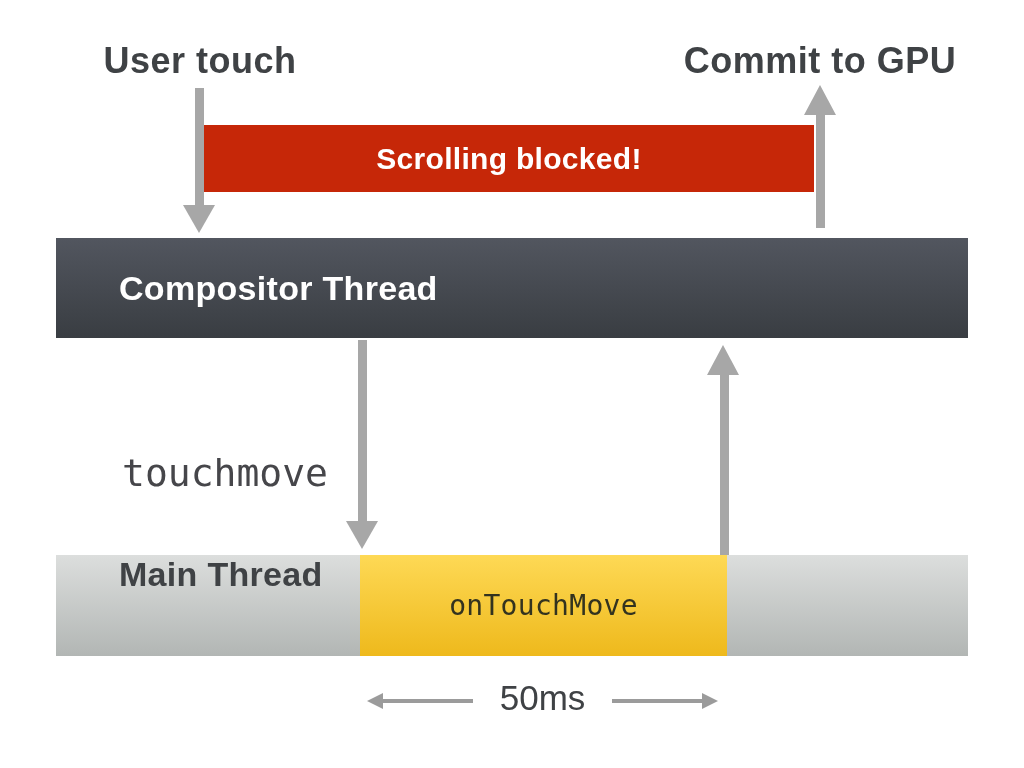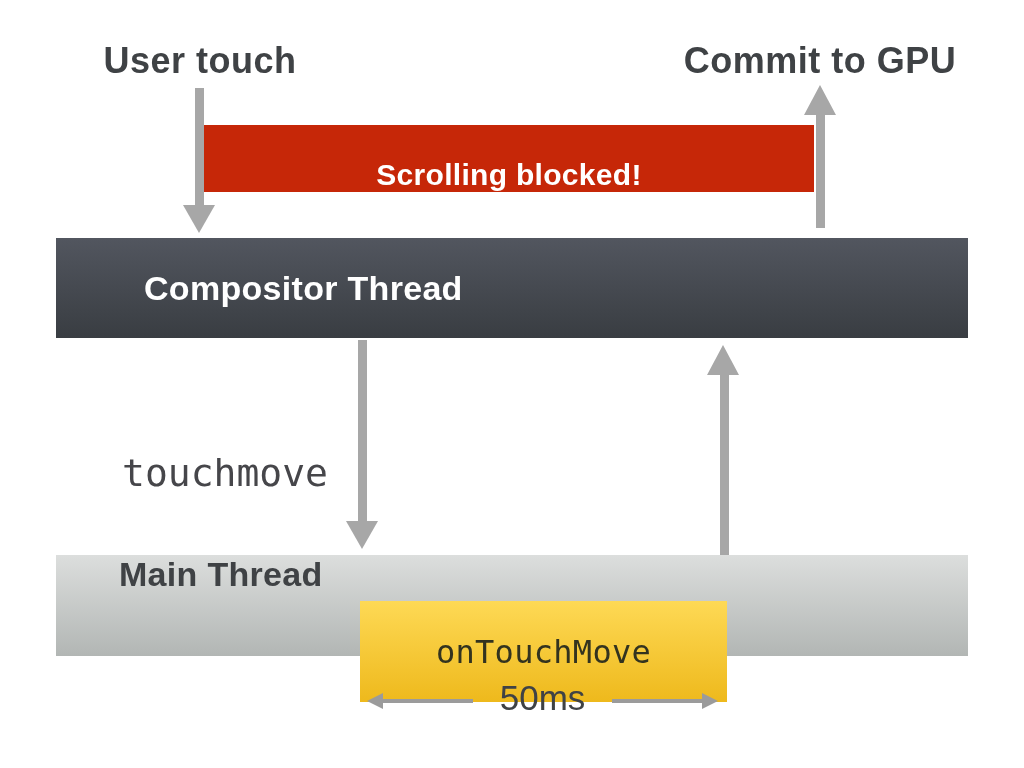--- a/index.html
+++ b/index.html
@@ -32,45 +32,45 @@
     border-right:16px solid var(--arrow-small);
   }
   .head-right{
     position:absolute;width:0;height:0;
     border-top:8px solid transparent;border-bottom:8px solid transparent;
     border-left:16px solid var(--arrow-small);
   }
   .blocked-bar{
     position:absolute;left:204px;top:125px;width:610px;height:67px;
     background:var(--blocked-bar);
-    display:flex;align-items:flex-end;justify-content:center;
+    display:flex;align-items:center;justify-content:center;
     color:var(--text-white);font-size:30px;font-weight:bold;letter-spacing:0.3px;
   }
   .compositor-bar{
     position:absolute;left:56px;top:238px;width:912px;height:100px;
     background:linear-gradient(to bottom,var(--compositor-top),var(--compositor-bottom));
     display:flex;align-items:center;
     color:var(--text-white);font-size:34px;font-weight:bold;
-    padding-left:88px;box-sizing:border-box;letter-spacing:0.3px;
+    padding-left:63px;box-sizing:border-box;letter-spacing:0.3px;
   }
   .main-bar{
     position:absolute;left:56px;top:555px;width:912px;height:101px;
     background:linear-gradient(to bottom,var(--main-top),var(--main-bottom));
     color:var(--text-dark);font-size:34px;font-weight:bold;letter-spacing:0.3px;
   }
   .main-bar-label{
     position:absolute;left:63px;top:0;height:110px;
     display:flex;align-items:flex-start;
   }
   .busy-segment{
     position:absolute;left:304px;top:0;width:367px;height:101px;
     background:linear-gradient(to bottom,var(--busy-top),var(--busy-bottom));
     display:flex;align-items:center;justify-content:center;
     color:var(--busy-text);font-weight:normal;
-    font-family:"DejaVu Sans Mono","Liberation Mono",monospace;font-size:32px;margin-top:46px;
+    font-family:"DejaVu Sans Mono","Liberation Mono",monospace;font-size:28px;
   }
   .event-label{
     position:absolute;left:95px;top:424px;width:260px;text-align:center;
     font-family:"DejaVu Sans Mono","Liberation Mono",monospace;
     font-size:38px;color:var(--mono-text);margin-top:27px;
   }
   .duration-label{
     position:absolute;left:473px;top:678px;width:139px;text-align:center;
     font-size:35px;color:var(--text-dark);white-space:nowrap;
   }

